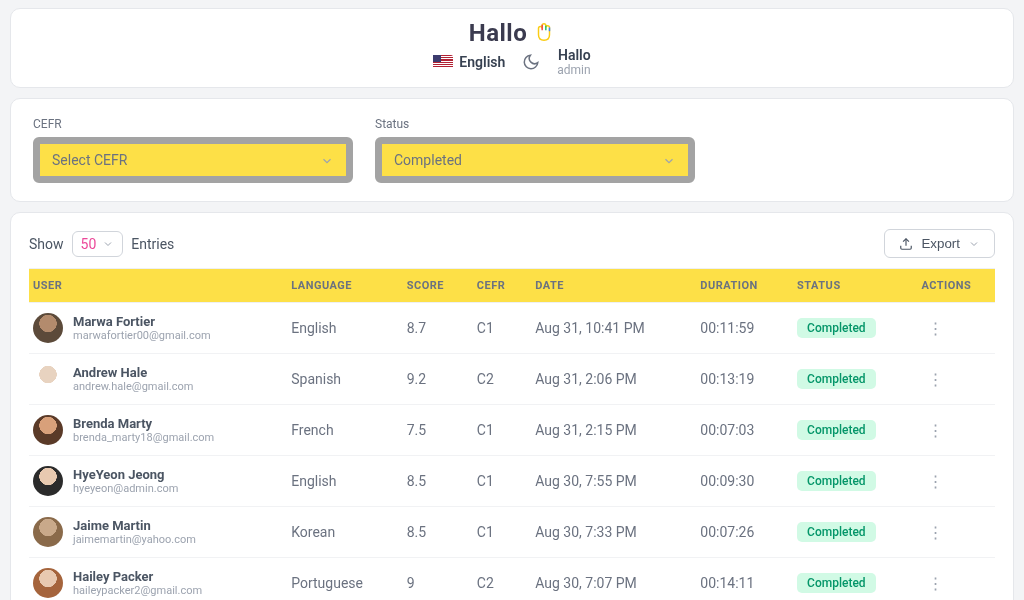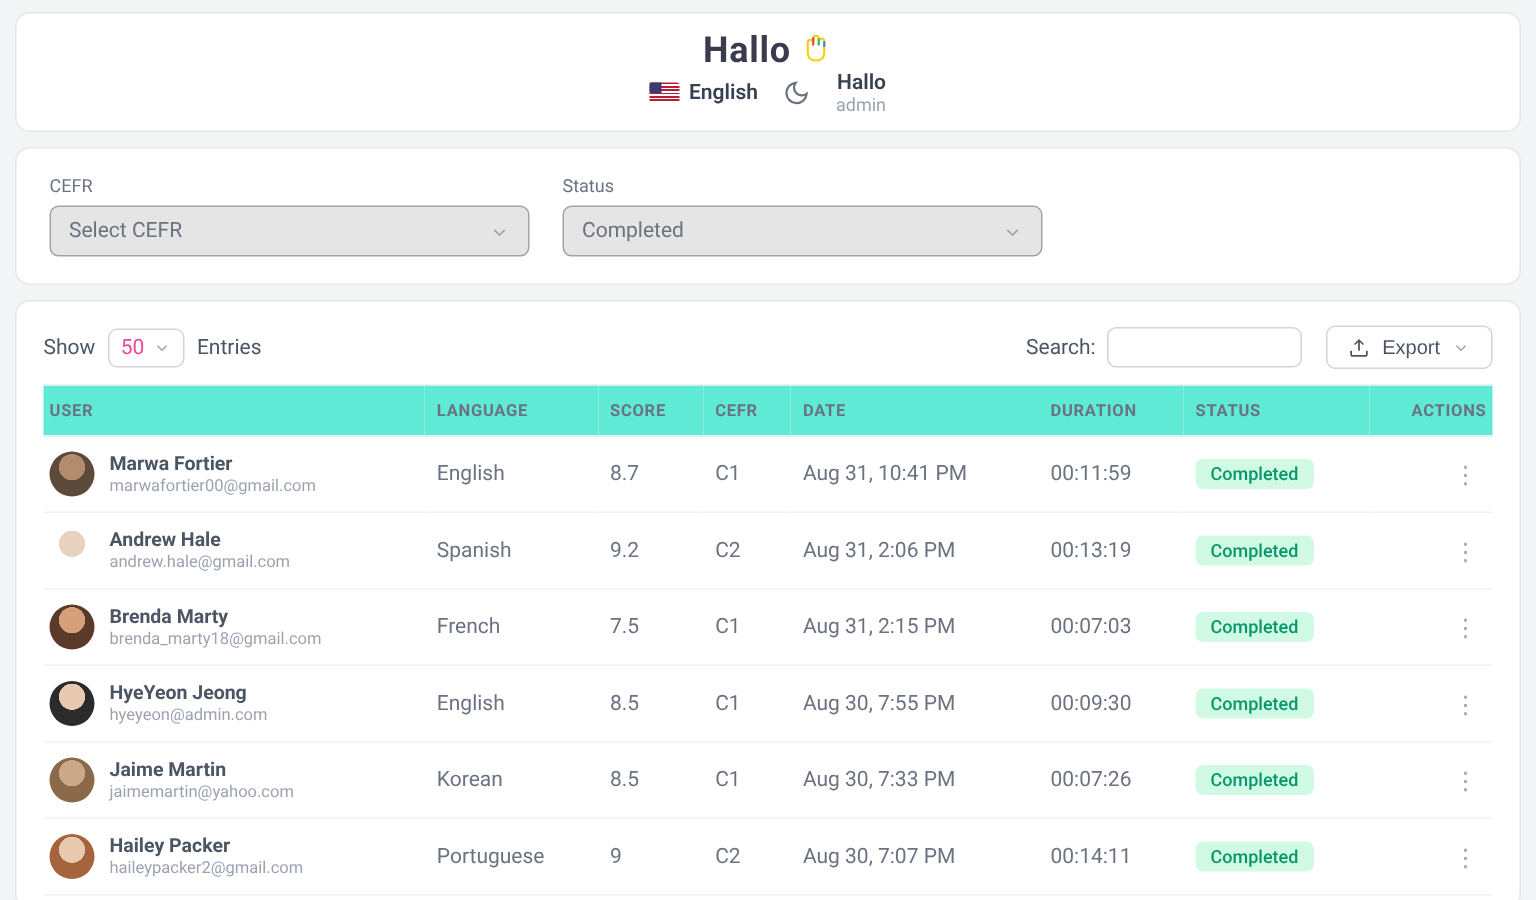--- a/index.html
+++ b/index.html
@@ -15,50 +15,50 @@
   .theme-toggle { width: 20px; height: 20px; display: flex; align-items: center; justify-content: center; cursor: pointer; color: #6b7280; }
   .user-block { text-align: right; }
   .user-name { font-weight: 600; color: #374151; }
   .user-role { font-size: 12px; color: #9ca3af; }
 
   .card { background: #fff; border: 1px solid #e5e7eb; border-radius: 10px; margin: 10px; padding: 18px 22px; }
   .filters-title { font-size: 18px; font-weight: 600; color: #4b5563; margin-bottom: 14px; }
   .filter-row { display: flex; gap: 22px; }
   .filter-col { flex: 0 0 320px; display: flex; flex-direction: column; }
   .filter-label { font-size: 12px; color: #6b7280; margin-bottom: 6px; }
-  .select { border: 1px solid #a3a3a3; border-radius: 6px; padding: 8px 12px; display: flex; justify-content: space-between; align-items: flex-end; color: #6b7280; cursor: pointer; background: #e5e5e5; }
+  .select { border: 7px solid #a3a3a3; border-radius: 6px; padding: 8px 12px; display: flex; justify-content: space-between; align-items: flex-end; color: #6b7280; cursor: pointer; background: #fde047; }
   .chev { color: #9ca3af; }
 
   .table-card { padding: 16px 18px 8px; }
   .table-top { display: flex; justify-content: space-between; align-items: center; margin-bottom: 10px; }
   .show-entries { display: flex; align-items: center; gap: 8px; color: #4b5563; }
   .entries-select { border: 1px solid #d1d5db; border-radius: 6px; padding: 4px 8px; display: flex; align-items: center; gap: 6px; color: #ec4899; }
   .table-top-right { display: flex; align-items: center; gap: 16px; }
   .search-wrap { display: flex; align-items: center; gap: 8px; color: #4b5563; }
   .search-input { border: 1px solid #d1d5db; border-radius: 6px; padding: 5px 8px; width: 130px; }
   .export-btn { border: 1px solid #d1d5db; border-radius: 6px; padding: 6px 14px; background: #fff; display: flex; align-items: center; gap: 8px; color: #4b5563; cursor: pointer; }
 
   table { width: 100%; border-collapse: collapse; }
-  thead th { text-align: left; font-size: 11px; letter-spacing: 0.5px; color: #6b7280; font-weight: 700; padding: 10px 8px; background: #5eead4; border-top: 1px solid #eef0f3; border-bottom: 1px solid #eef0f3; }
+  thead th { text-align: left; font-size: 11px; letter-spacing: 0.5px; color: #6b7280; font-weight: 700; padding: 10px 8px; background: #fde047; border-top: 1px solid #eef0f3; border-bottom: 1px solid #eef0f3; }
   tbody td { padding: 10px 8px; border-bottom: 1px solid #f1f2f4; color: #6b7280; vertical-align: middle; }
   .user-cell { display: flex; align-items: center; gap: 10px; }
   .avatar { width: 30px; height: 30px; border-radius: 50%; background: #d1d5db; flex-shrink: 0; background-size: cover; }
   .av0 { background: radial-gradient(circle at 50% 35%, #b38b6d 0 35%, #5c4a3a 36% 100%); }
   .av1 { background: radial-gradient(circle at 50% 35%, #e8d3c0 0 35%, #ffffff 36% 100%); }
   .av2 { background: radial-gradient(circle at 50% 35%, #d8a07a 0 35%, #5a3a28 36% 100%); }
   .av3 { background: radial-gradient(circle at 50% 35%, #e8c9b0 0 35%, #2b2b2b 36% 100%); }
   .av4 { background: radial-gradient(circle at 50% 35%, #c9a98a 0 35%, #8a6a4a 36% 100%); }
   .av5 { background: radial-gradient(circle at 50% 35%, #e8c9b0 0 35%, #a5643c 36% 100%); }
   .user-name-cell { font-weight: 700; color: #4b5563; font-size: 13px; }
   .user-email { font-size: 11px; color: #9ca3af; }
   .badge { display: inline-block; padding: 3px 10px; border-radius: 5px; font-size: 12px; font-weight: 500; }
   .badge-completed { background: #d1fae5; color: #059669; }
   .dots { color: #9ca3af; cursor: pointer; font-size: 16px; padding: 2px 6px; }
   th:first-child, td:first-child { padding-left: 4px; }
-  th:last-child, td:last-child { padding-right: 4px; text-align: right; }
+  th:last-child, td:last-child { padding-right: 4px; text-align: left; }
 </style>
 </head>
 <body>
 
 <div class="topbar">
   <div class="logo">
     <span class="logo-text">Hallo</span>
     <svg class="hand" viewBox="0 0 24 24">
         <path d="M6 13 L6 7 Q6 5 8 5 Q10 5 10 7 L10 4 Q10 2 12 2 Q14 2 14 4 L14 6 Q14 4 16 4 Q18 4 18 6 L18 14 Q18 20 12 20 Q6 20 6 14 Z" fill="none" stroke="#facc15" stroke-width="1.6"></path>
         <path d="M10 3 L10 9" stroke="#ef4444" stroke-width="1.6"></path>
@@ -112,24 +112,20 @@
       <span>Show</span>
       <span class="entries-select">
         <span>50</span>
         <svg class="chev" width="12" height="12" viewBox="0 0 24 24" fill="none" stroke="currentColor" stroke-width="2">
             <polyline points="6 9 12 15 18 9"></polyline>
           </svg>
       </span>
       <span>Entries</span>
     </div>
     <div class="table-top-right">
-      <div class="search-wrap">
-        <span>Search:</span>
-        <input class="search-input" type="text" style="">
-      </div>
       <button class="export-btn">
         <svg width="14" height="14" viewBox="0 0 24 24" fill="none" stroke="currentColor" stroke-width="2">
             <path d="M21 15v4a2 2 0 0 1-2 2H5a2 2 0 0 1-2-2v-4"></path>
             <polyline points="17 8 12 3 7 8"></polyline>
             <line x1="12" y1="3" x2="12" y2="15"></line>
           </svg>
         <span>Export</span>
         <svg class="chev" width="12" height="12" viewBox="0 0 24 24" fill="none" stroke="currentColor" stroke-width="2">
             <polyline points="6 9 12 15 18 9"></polyline>
           </svg>

